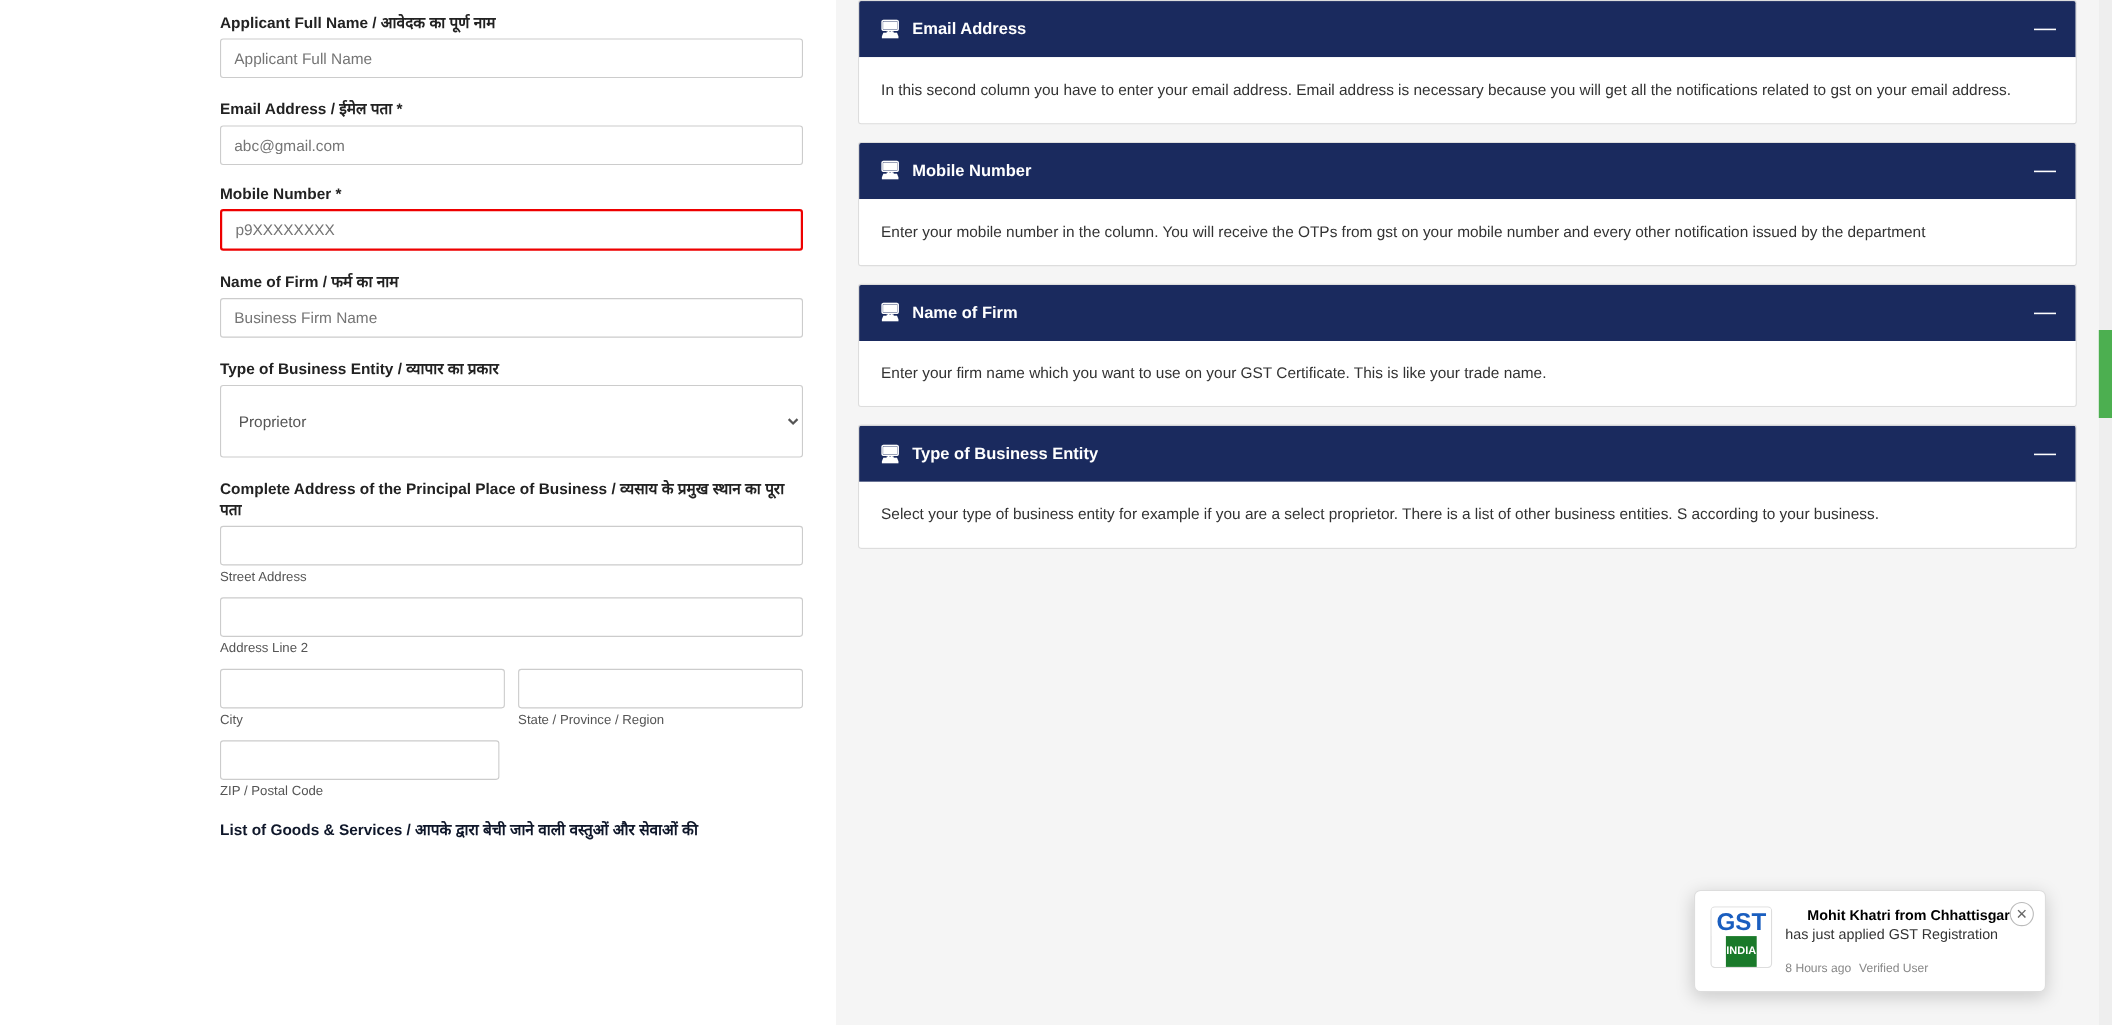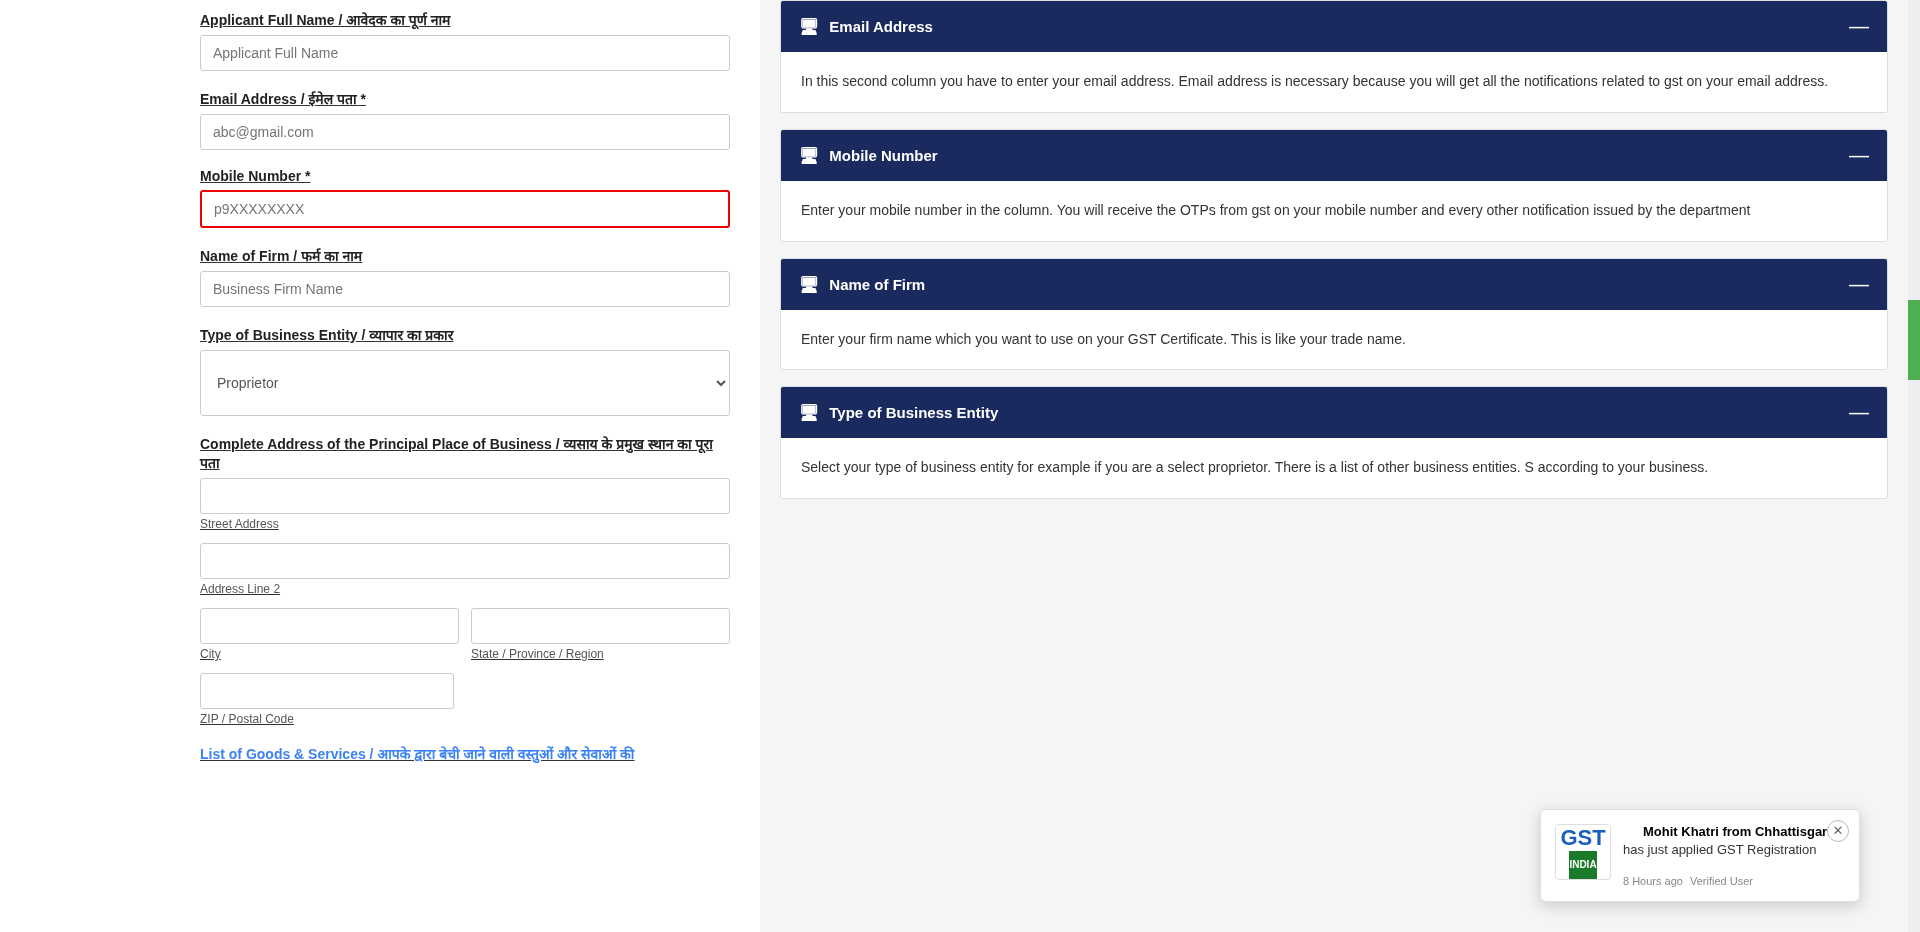--- a/index.html
+++ b/index.html
@@ -15,21 +15,20 @@
     
     .form-panel {
       width: 760px;
       padding: 10px 30px 30px 200px;
       background: #fff;
       overflow-y: auto;
     }
 
     .form-group {
       margin-bottom: 18px;
-      text-decoration: underline;
     }
 
     .form-label {
       display: block;
       font-size: 14px;
       font-weight: 600;
       color: #222;
       margin-bottom: 6px;
     }
 
@@ -74,21 +73,21 @@
       margin-top: 3px;
     }
 
     .address-input-block {
       margin-bottom: 12px;
     }
 
     .list-label {
       font-size: 14px;
       font-weight: 600;
-      color: #3b82f6;
+      color: #0f172a;
       margin-top: 12px;
     }
 
     
     .info-panel {
       flex: 1;
       background: #f5f5f5;
       padding: 0 20px 30px 20px;
       overflow-y: auto;
     }

